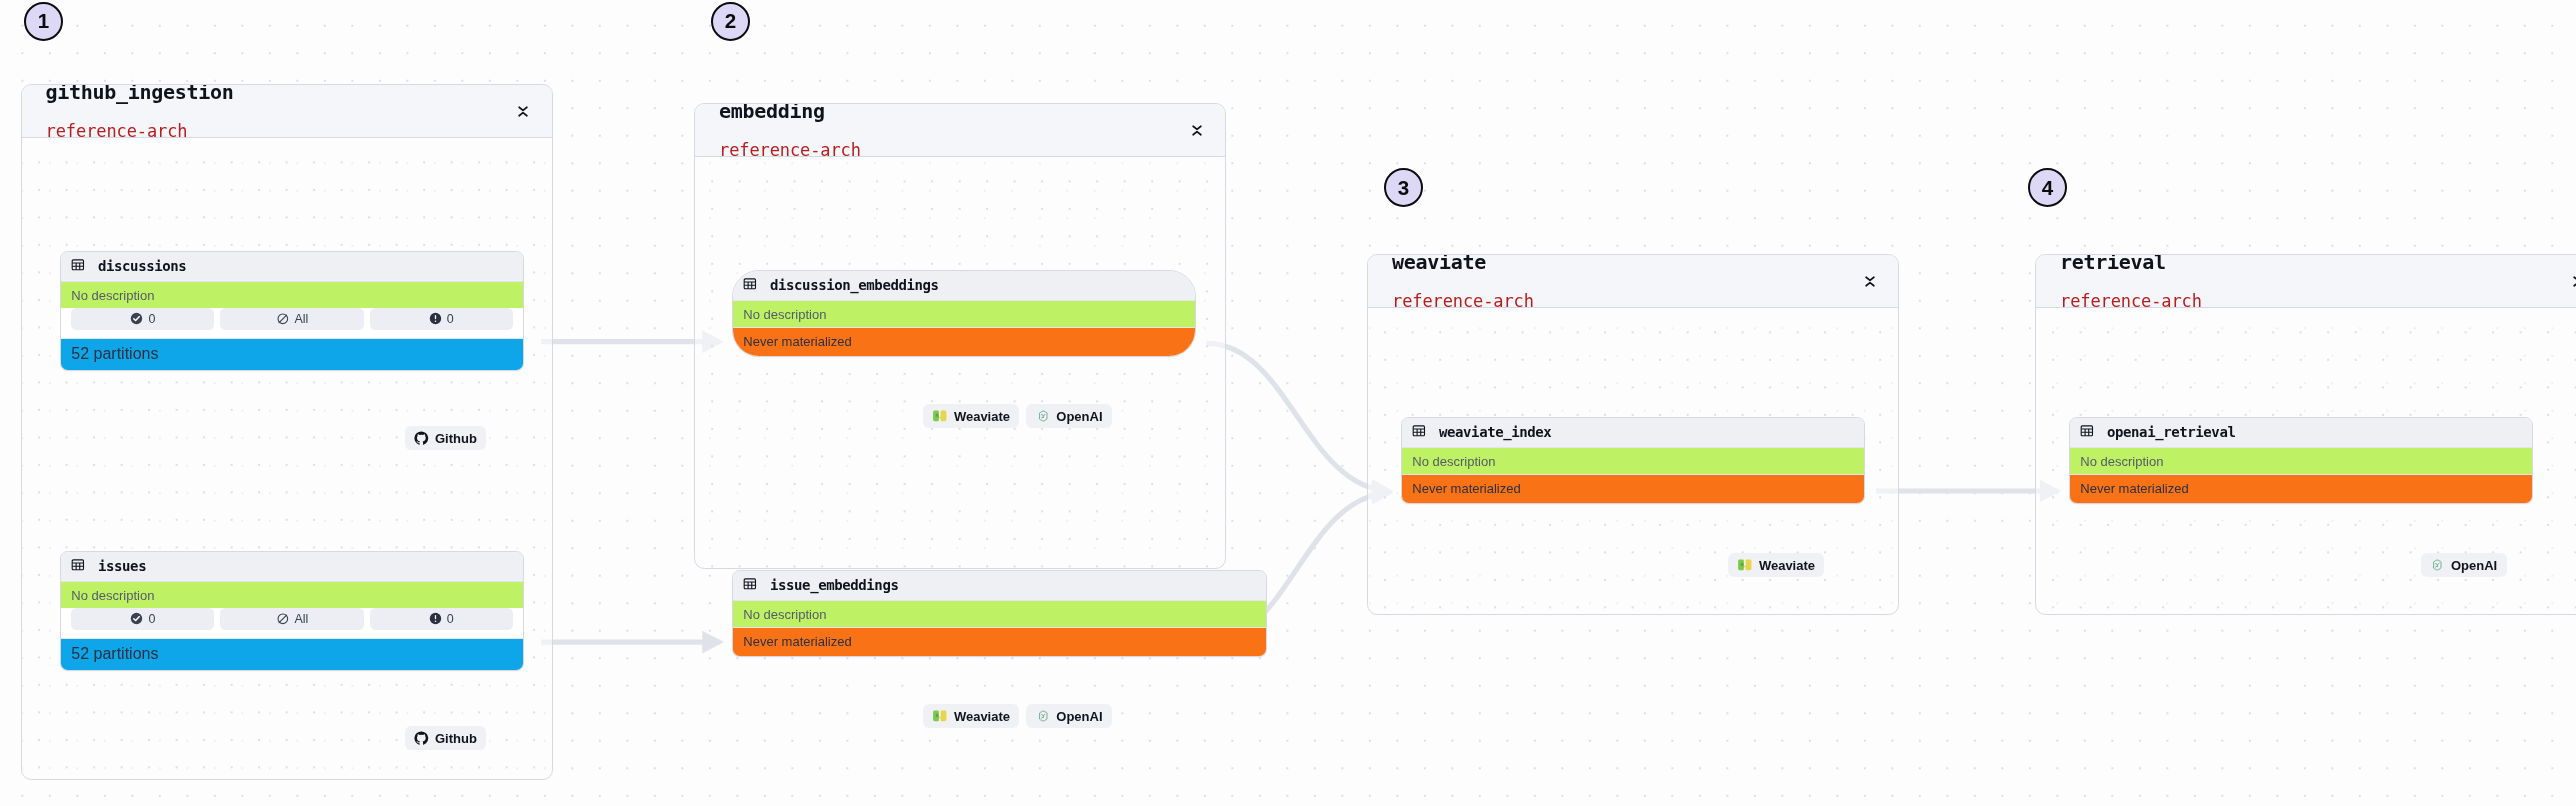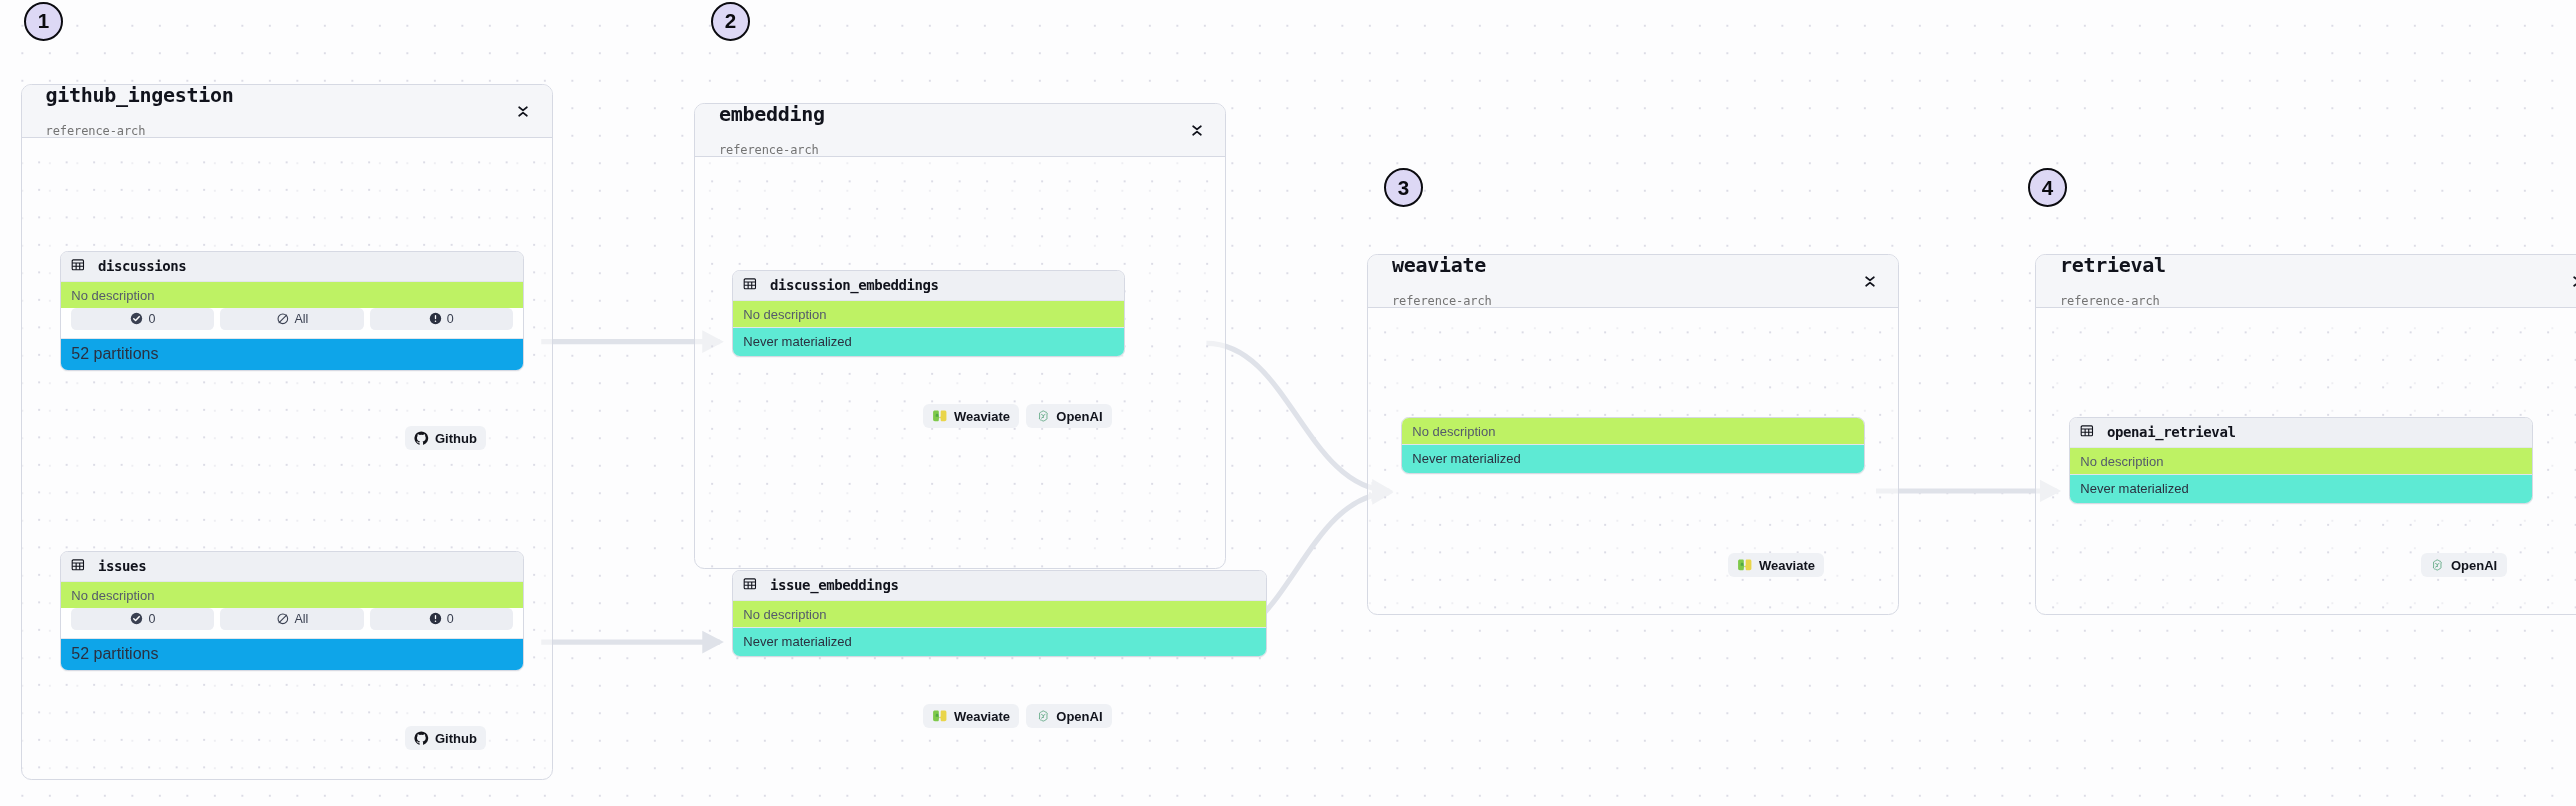--- a/index.html
+++ b/index.html
@@ -43,22 +43,22 @@
   .group-title {
     font-family: "DejaVu Sans Mono", monospace;
     font-weight: bold;
     font-size: 20px;
     color: #11131c;
     letter-spacing: -0.3px;
     line-height: 1.05;
   }
   .group-sub {
     font-family: "DejaVu Sans Mono", monospace;
-    font-size: 12px;
-    color: #737373;
+    font-size: 17px;
+    color: #b91c1c;
     letter-spacing: -0.1px;
     margin-top: 18px;
   }
   .collapse-btn {
     width: 19px; height: 26px;
     display: flex; flex-direction: column;
     align-items: center; justify-content: center;
     gap: 0.9px;
     cursor: pointer;
   }
@@ -90,21 +90,21 @@
   .asset-desc {
     padding: 6px 10.3px 5.2px 10.3px;
     font-size: 13px;
     color: #545a6b;
     background: #bef264;
   }
   .asset-foot {
     padding: 6px 10.3px 6.9px 10.3px;
     font-size: 13px;
     color: #2b3040;
-    background: #5eead4;
+    background: #f97316;
     border-top: 0.9px solid #e2e5ec;
   }
   .asset-partitions {
     padding: 6px 10.3px 6.9px 10.3px;
     font-size: 16px;
     color: #2b3040;
     background: #0ea5e9;
     border-top: 0.9px solid #e2e5ec;
   }
   .status-row {
@@ -313,21 +313,21 @@
                 <circle cx="8" cy="8" r="7" fill="#2b3040"></circle>
         <rect x="7.2" y="3.7" width="1.6" height="5.2" rx="0.8" fill="#ffffff"></rect>
         <circle cx="8" cy="11.4" r="0.95" fill="#ffffff"></circle>
               </svg>
             </span>
             <span>0</span>
           </div>
         </div>
         <div class="asset-partitions">52 partitions</div>
       </div>
-      <div class="asset" style="left: 732px; top: 270px; width: 393px;">
+      <div class="asset" style="left: 732px; top: 270px; width: 464px; border-radius: 27px;">
         <div class="asset-head">
           <span><svg width="13.7" height="13.7" viewBox="0 0 16 16" fill="none" stroke="#11131c" stroke-width="1.3">
         <rect x="1.4" y="2.2" width="13.2" height="11.6" rx="1.2"></rect>
         <line x1="1.4" y1="5.8" x2="14.6" y2="5.8"></line>
               <line x1="1.4" y1="9.6" x2="14.6" y2="9.6"></line>
         <line x1="6" y1="5.8" x2="6" y2="13.8"></line>
               <line x1="10.2" y1="5.8" x2="10.2" y2="13.8"></line>
             </svg></span>
           <span class="asset-name">discussion_embeddings</span>
         </div>
@@ -342,20 +342,30 @@
               <line x1="1.4" y1="9.6" x2="14.6" y2="9.6"></line>
         <line x1="6" y1="5.8" x2="6" y2="13.8"></line>
               <line x1="10.2" y1="5.8" x2="10.2" y2="13.8"></line>
             </svg></span>
           <span class="asset-name">issue_embeddings</span>
         </div>
         <div class="asset-desc">No description</div>
         <div class="asset-foot">Never materialized</div>
       </div>
       <div class="asset" style="left: 1401px; top: 417px; width: 464px;">
+        <div class="asset-head">
+          <span><svg width="13.7" height="13.7" viewBox="0 0 16 16" fill="none" stroke="#11131c" stroke-width="1.3">
+        <rect x="1.4" y="2.2" width="13.2" height="11.6" rx="1.2"></rect>
+        <line x1="1.4" y1="5.8" x2="14.6" y2="5.8"></line>
+              <line x1="1.4" y1="9.6" x2="14.6" y2="9.6"></line>
+        <line x1="6" y1="5.8" x2="6" y2="13.8"></line>
+              <line x1="10.2" y1="5.8" x2="10.2" y2="13.8"></line>
+            </svg></span>
+          <span class="asset-name">weaviate_index</span>
+        </div>
         <div class="asset-desc">No description</div>
         <div class="asset-foot">Never materialized</div>
       </div>
       <div class="asset" style="left: 2069px; top: 417px; width: 464px;">
         <div class="asset-head">
           <span><svg width="13.7" height="13.7" viewBox="0 0 16 16" fill="none" stroke="#11131c" stroke-width="1.3">
         <rect x="1.4" y="2.2" width="13.2" height="11.6" rx="1.2"></rect>
         <line x1="1.4" y1="5.8" x2="14.6" y2="5.8"></line>
               <line x1="1.4" y1="9.6" x2="14.6" y2="9.6"></line>
         <line x1="6" y1="5.8" x2="6" y2="13.8"></line>

